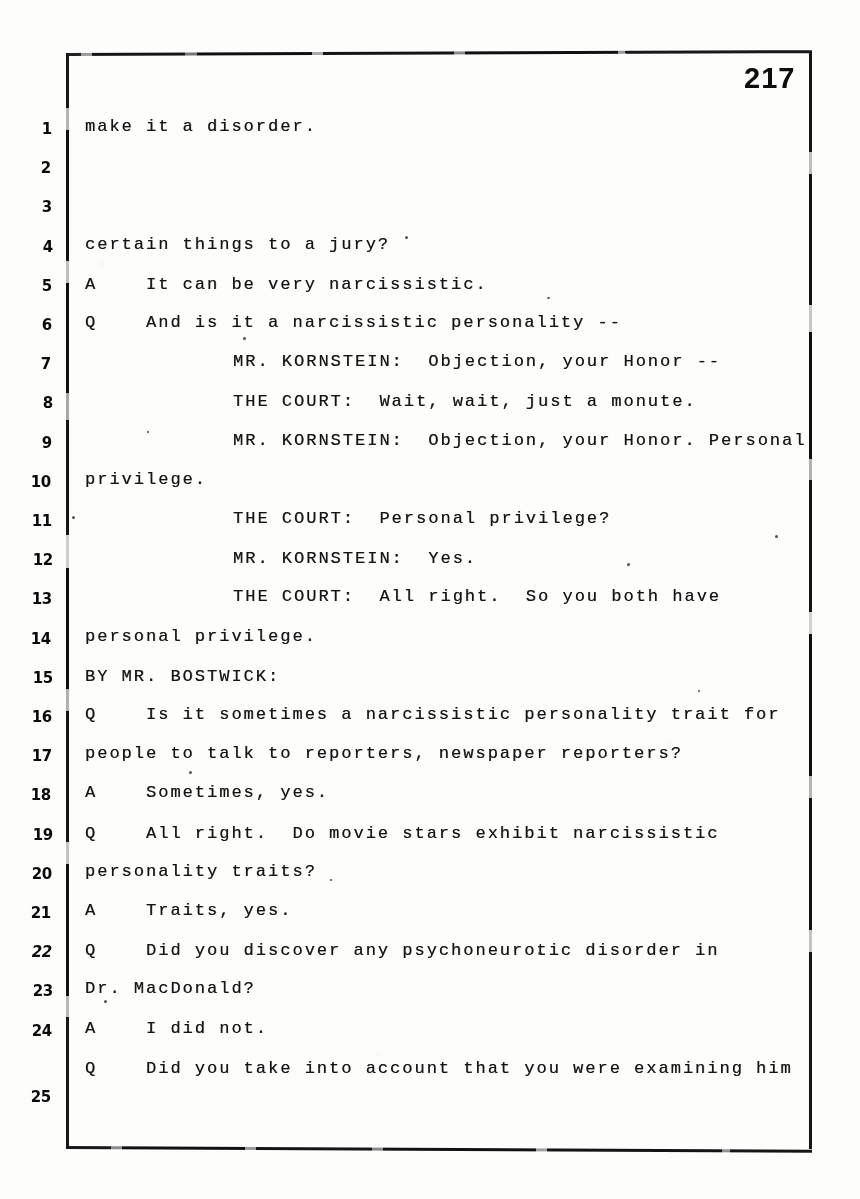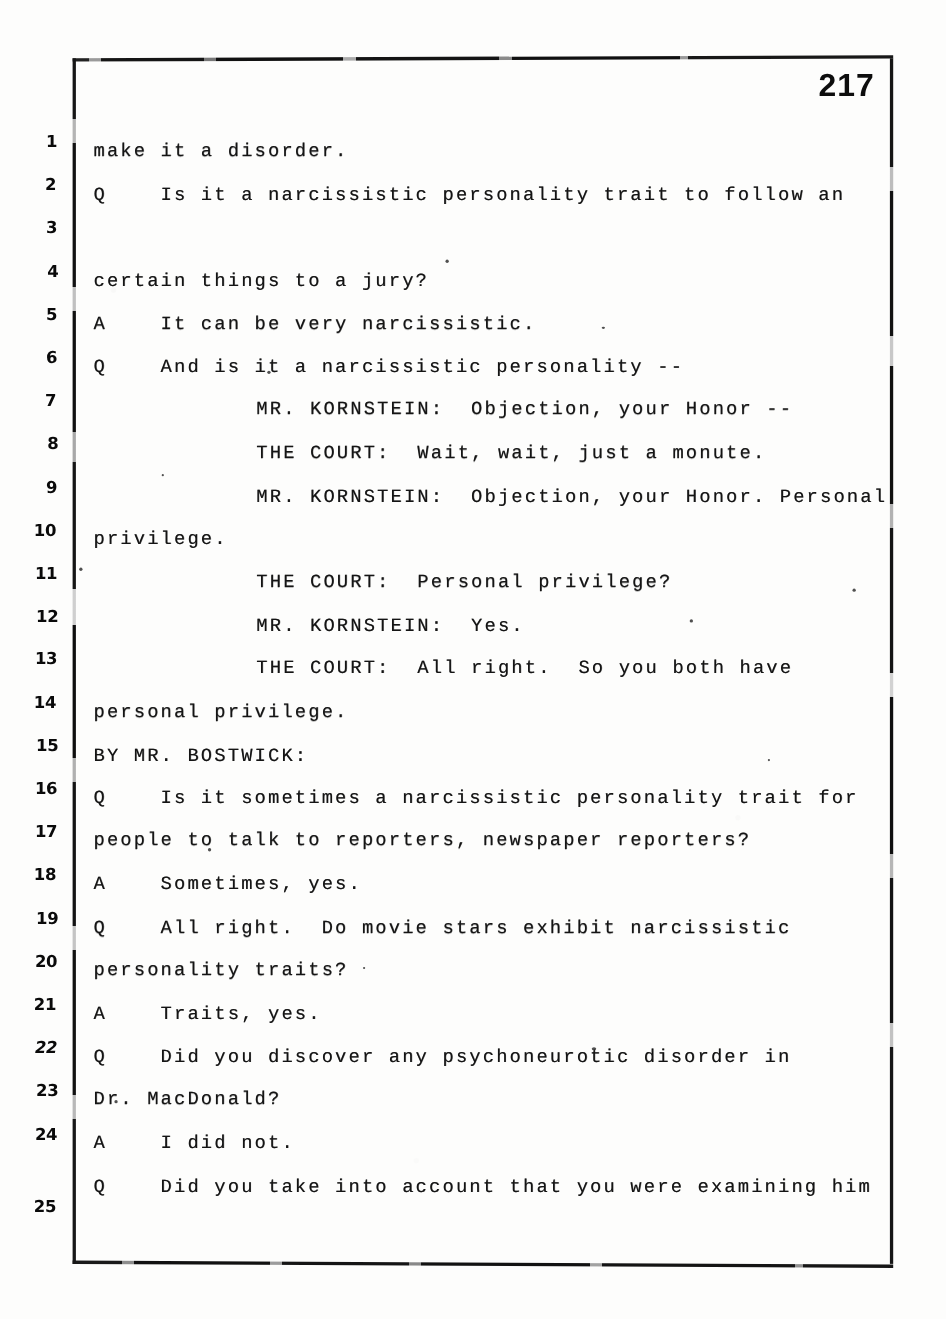--- a/index.html
+++ b/index.html
@@ -117,21 +117,21 @@
     font-weight: 700;
     font-size: 15px;
     color: #0a0a0a;
     letter-spacing: -0.3px;
   }
 
   
   #transcript {
     position: absolute;
     left: 0;
-    top: 12px;
+    top: 0;
     width: 860px;
     height: 969px;
   }
   .tline {
     position: absolute;
     left: 85px;
     white-space: pre;
     font-family: "Liberation Mono", "DejaVu Sans Mono", monospace;
     font-size: 17px;
     letter-spacing: 2.0px;
@@ -188,21 +188,20 @@
       <div class="ln" style="top: 864.8px; left: 0px;">20</div>
       <div class="ln" style="top: 904px; left: -1px;">21</div>
       <div class="ln" style="top: 943.2px; left: 0px; font-style: italic;">22</div>
       <div class="ln" style="top: 982.4px; left: 1px;">23</div>
       <div class="ln" style="top: 1021.6px; left: 0px;">24</div>
       <div class="ln" style="top: 1064px; left: -1px; margin-top: 24px;">25</div>
     </div>
 
   <div id="transcript">
       <div class="tline ind-hang" style="top: 117px; transform: translateY(0px);">make it a disorder.</div>
-      <div class="tline ind-hang" style="top: 156.2px; transform: translateY(0.5px);">Q    Is it a narcissistic personality trait to follow an</div>
       <div class="tline ind-hang" style="top: 234.6px; transform: translateY(0px);">certain things to a jury?</div>
       <div class="tline ind-hang" style="top: 273.8px; transform: translateY(0.5px);">A    It can be very narcissistic.</div>
       <div class="tline ind-hang" style="top: 313px; transform: translateY(0px);">Q    And is it a narcissistic personality --</div>
       <div class="tline ind-spk" style="top: 352.2px; transform: translateY(-0.5px);">MR. KORNSTEIN:  Objection, your Honor --</div>
       <div class="tline ind-spk" style="top: 391.4px; transform: translateY(0.5px);">THE COURT:  Wait, wait, just a monute.</div>
       <div class="tline ind-spk" style="top: 430.6px; transform: translateY(0px);">MR. KORNSTEIN:  Objection, your Honor. Personal</div>
       <div class="tline ind-hang" style="top: 469.8px; transform: translateY(-0.5px);">privilege.</div>
       <div class="tline ind-spk" style="top: 509px; transform: translateY(0px);">THE COURT:  Personal privilege?</div>
       <div class="tline ind-spk" style="top: 548.2px; transform: translateY(0.5px);">MR. KORNSTEIN:  Yes.</div>
       <div class="tline ind-hang" style="top: 626.6px; transform: translateY(0px);">personal privilege.</div>

